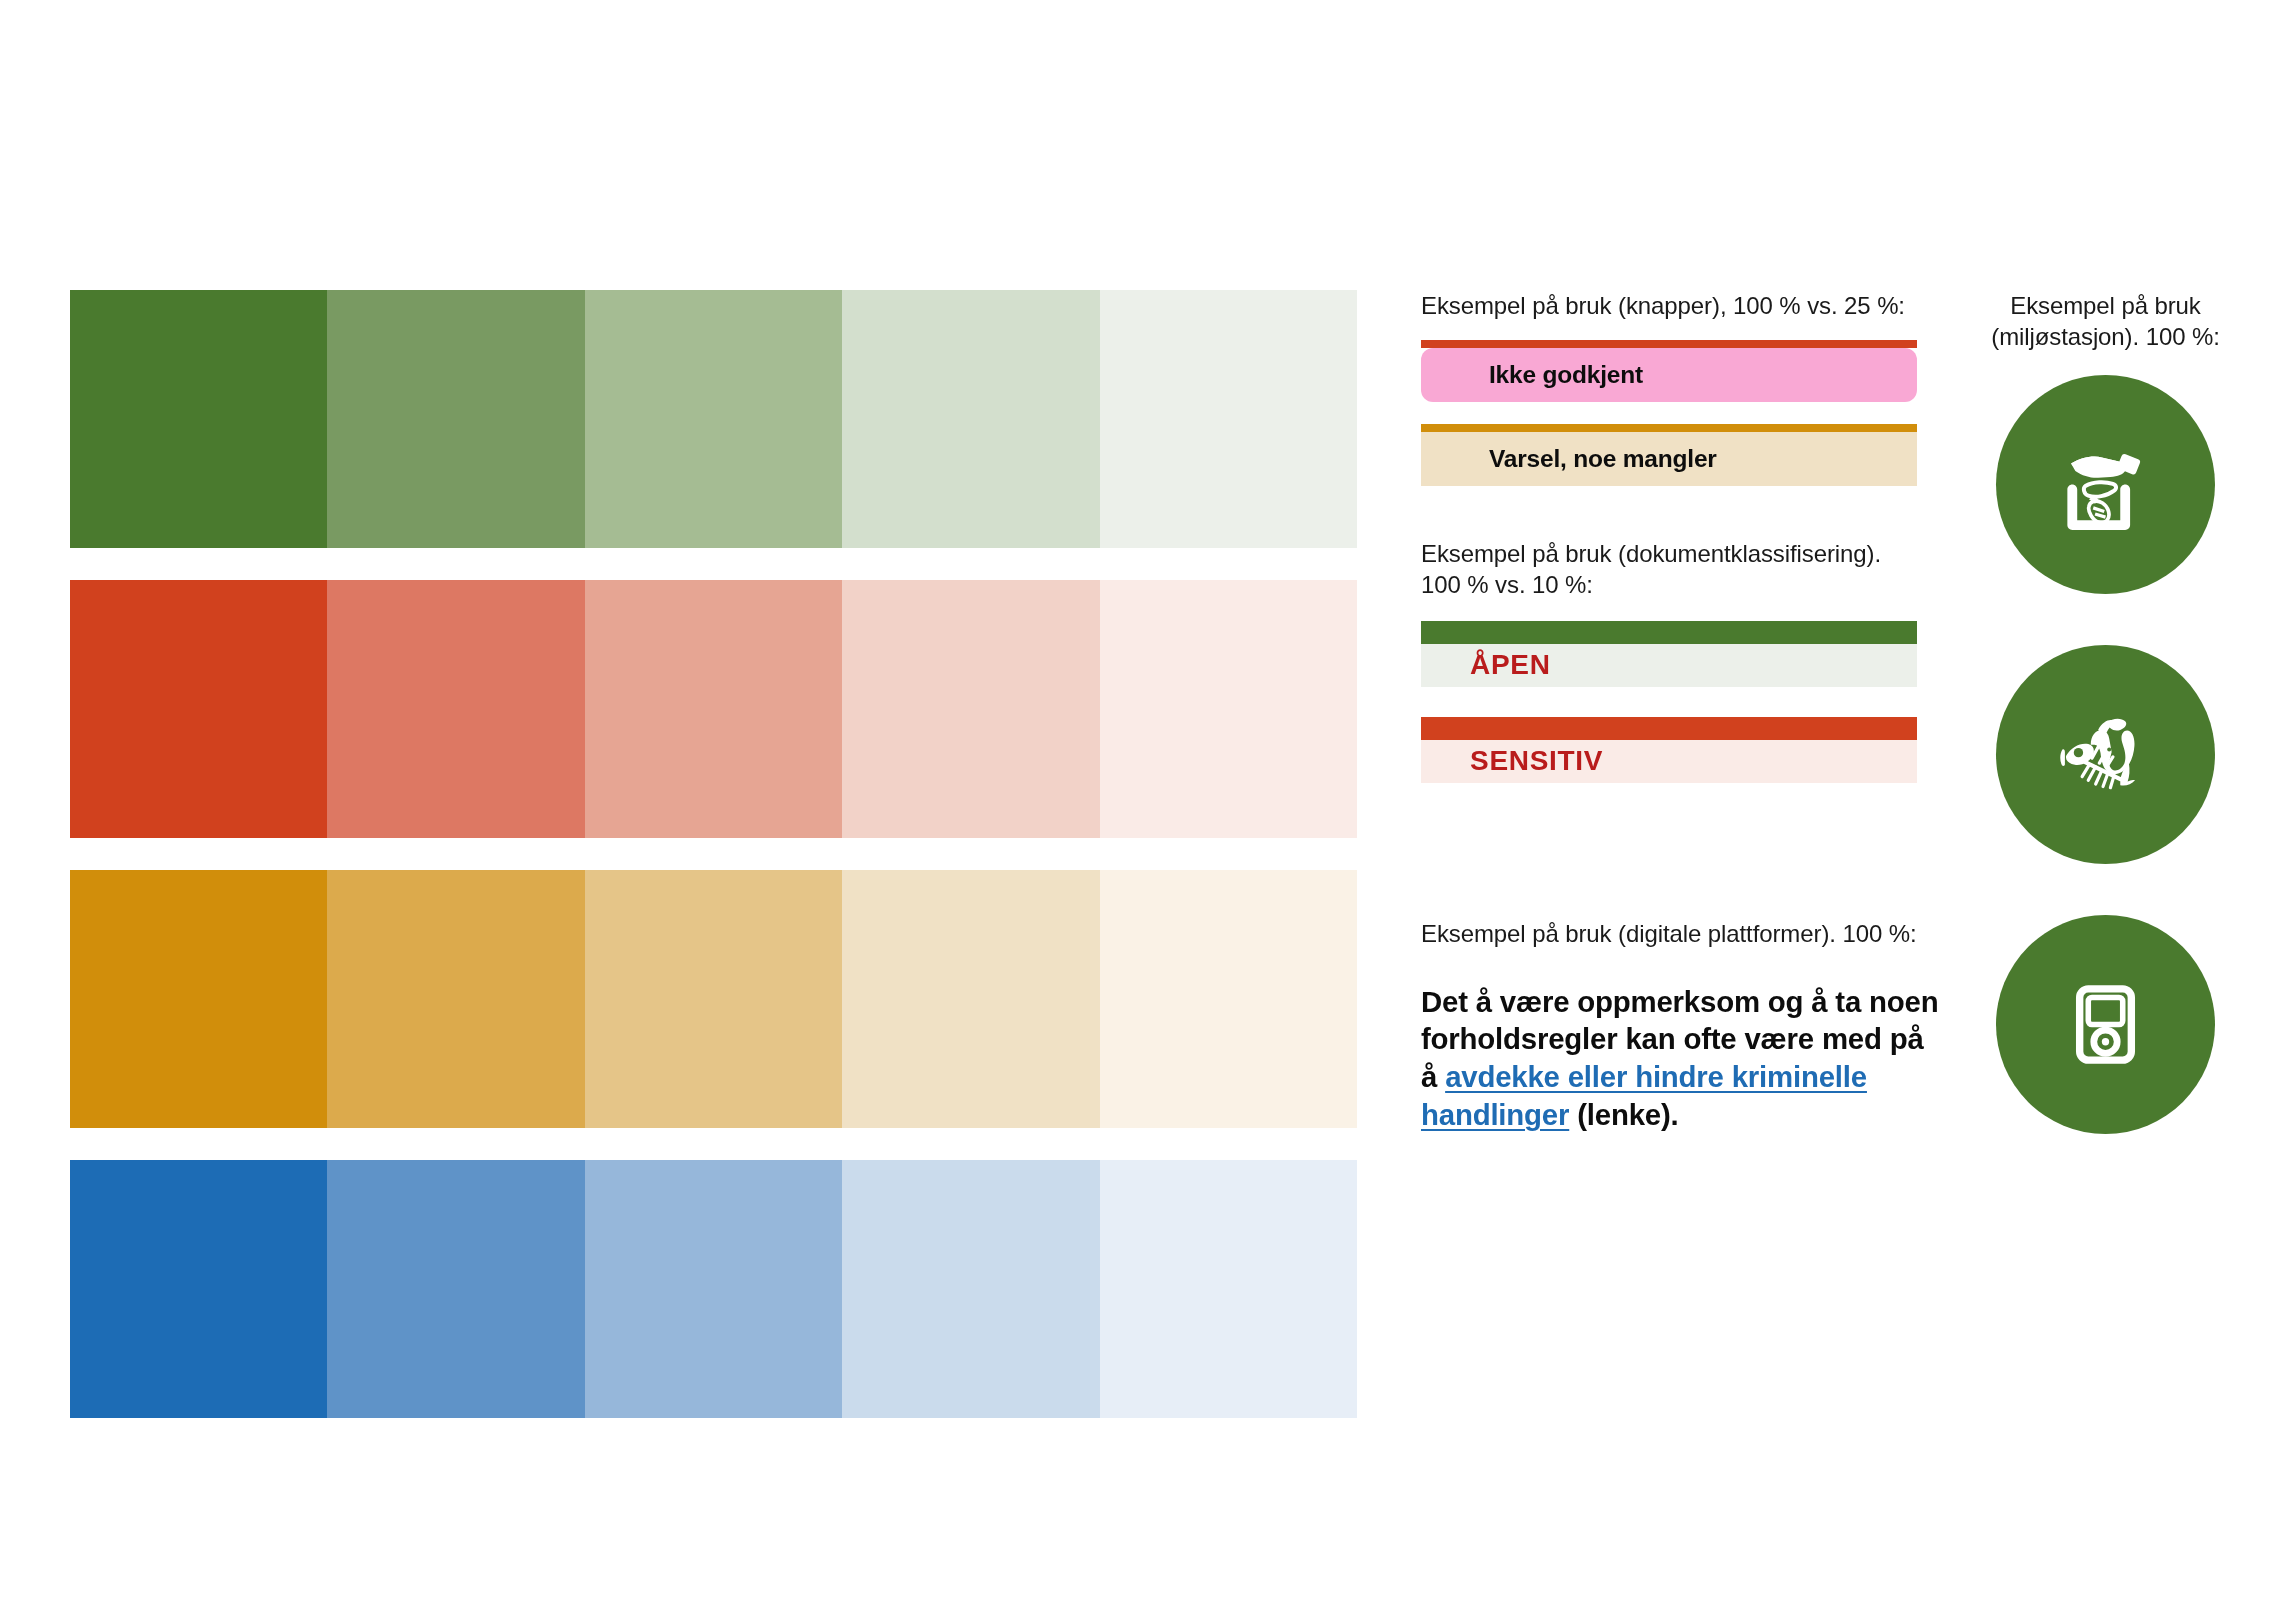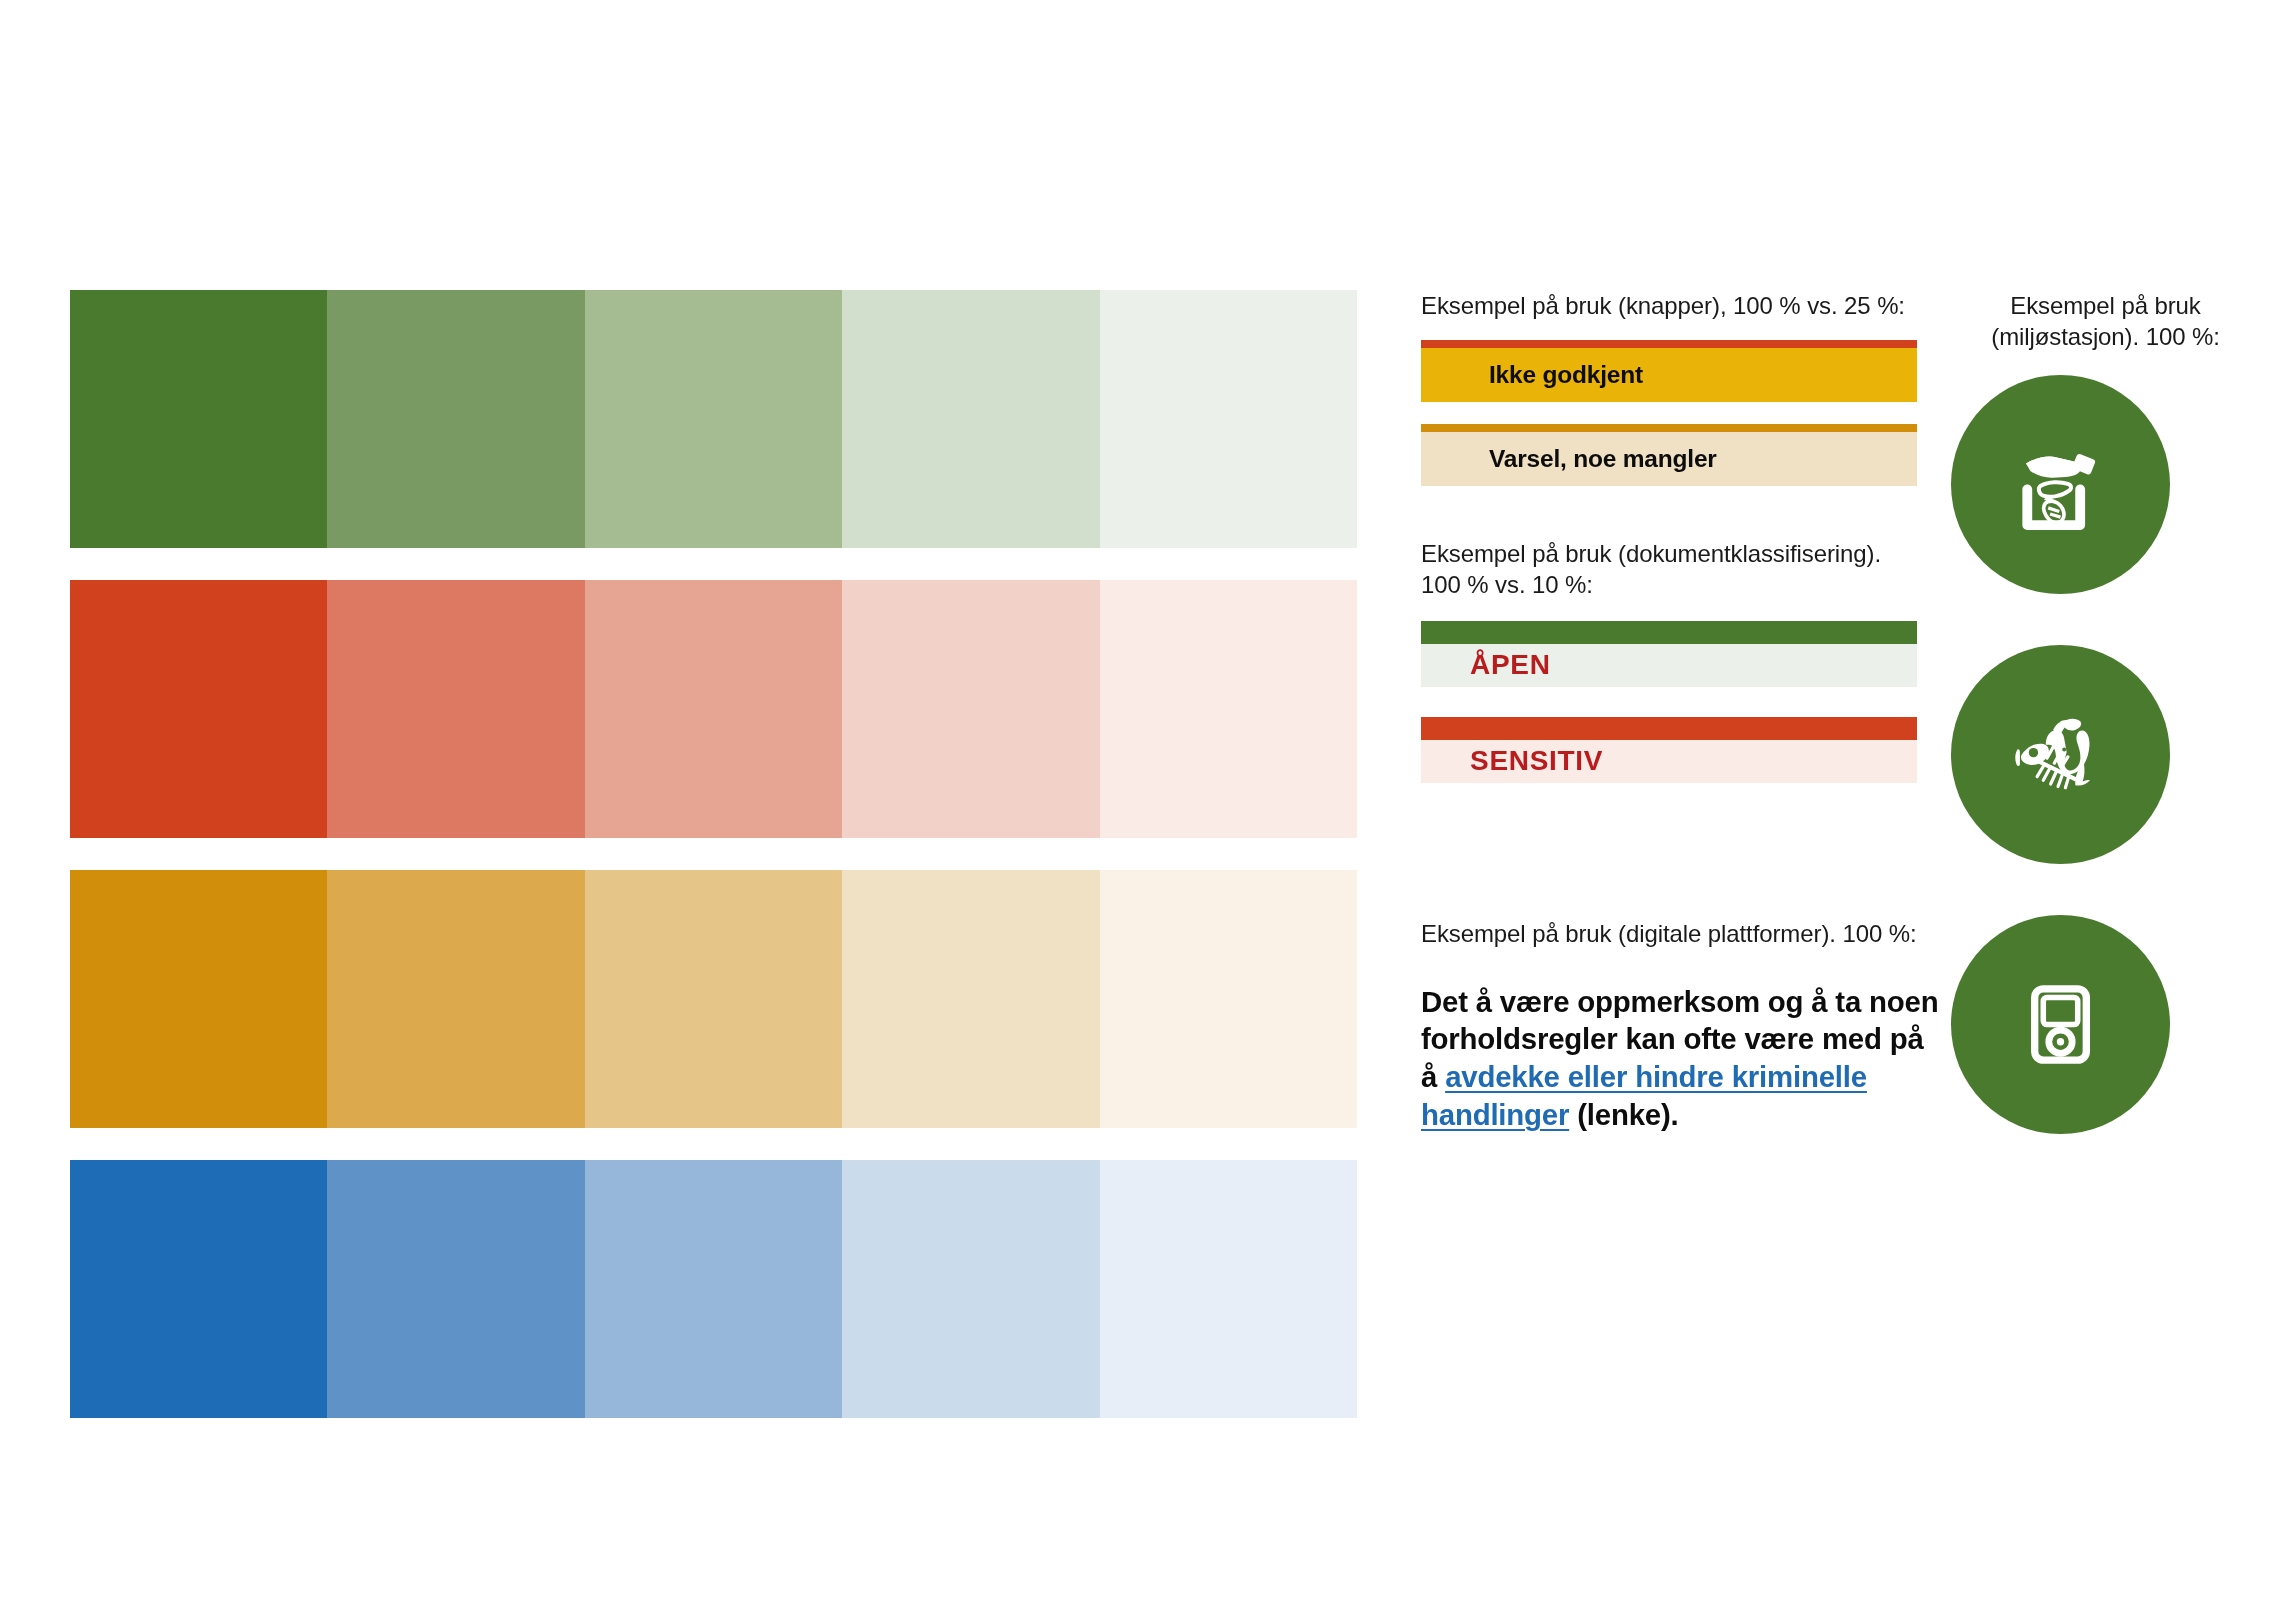--- a/index.html
+++ b/index.html
@@ -143,21 +143,21 @@
   }
 
   
   .right-col {
     position: absolute;
     left: 1951px;
     top: 290px;
     width: 309px;
     display: flex;
     flex-direction: column;
-    align-items: flex-start;
+    align-items: center;
   }
 
   .right-caption {
     font-size: 24px;
     font-weight: 400;
     color: #1a1a1a;
     line-height: 1.30;
     text-align: center;
     letter-spacing: -0.1px;
   }
@@ -221,21 +221,21 @@
 
   <div class="mid-col">
 
     <div class="caption">Eksempel på bruk (knapper), 100 % vs. 25 %:</div>
 
     <div class="buttons-group">
 
 
       <div class="btn">
         <div class="btn-bar" style="background-color: rgb(209, 65, 30);"></div>
-        <div class="btn-body" style="background-color: #eab308;">
+        <div class="btn-body" style="background-color: #f9a8d4; border-radius: 12px;">
           <span class="btn-label">Ikke godkjent</span>
         </div>
       </div>
 
       <div class="btn">
         <div class="btn-bar" style="background-color: rgb(209, 142, 11);"></div>
         <div class="btn-body" style="background-color: rgb(240, 225, 197);">
           <span class="btn-label">Varsel, noe mangler</span>
         </div>
       </div>

